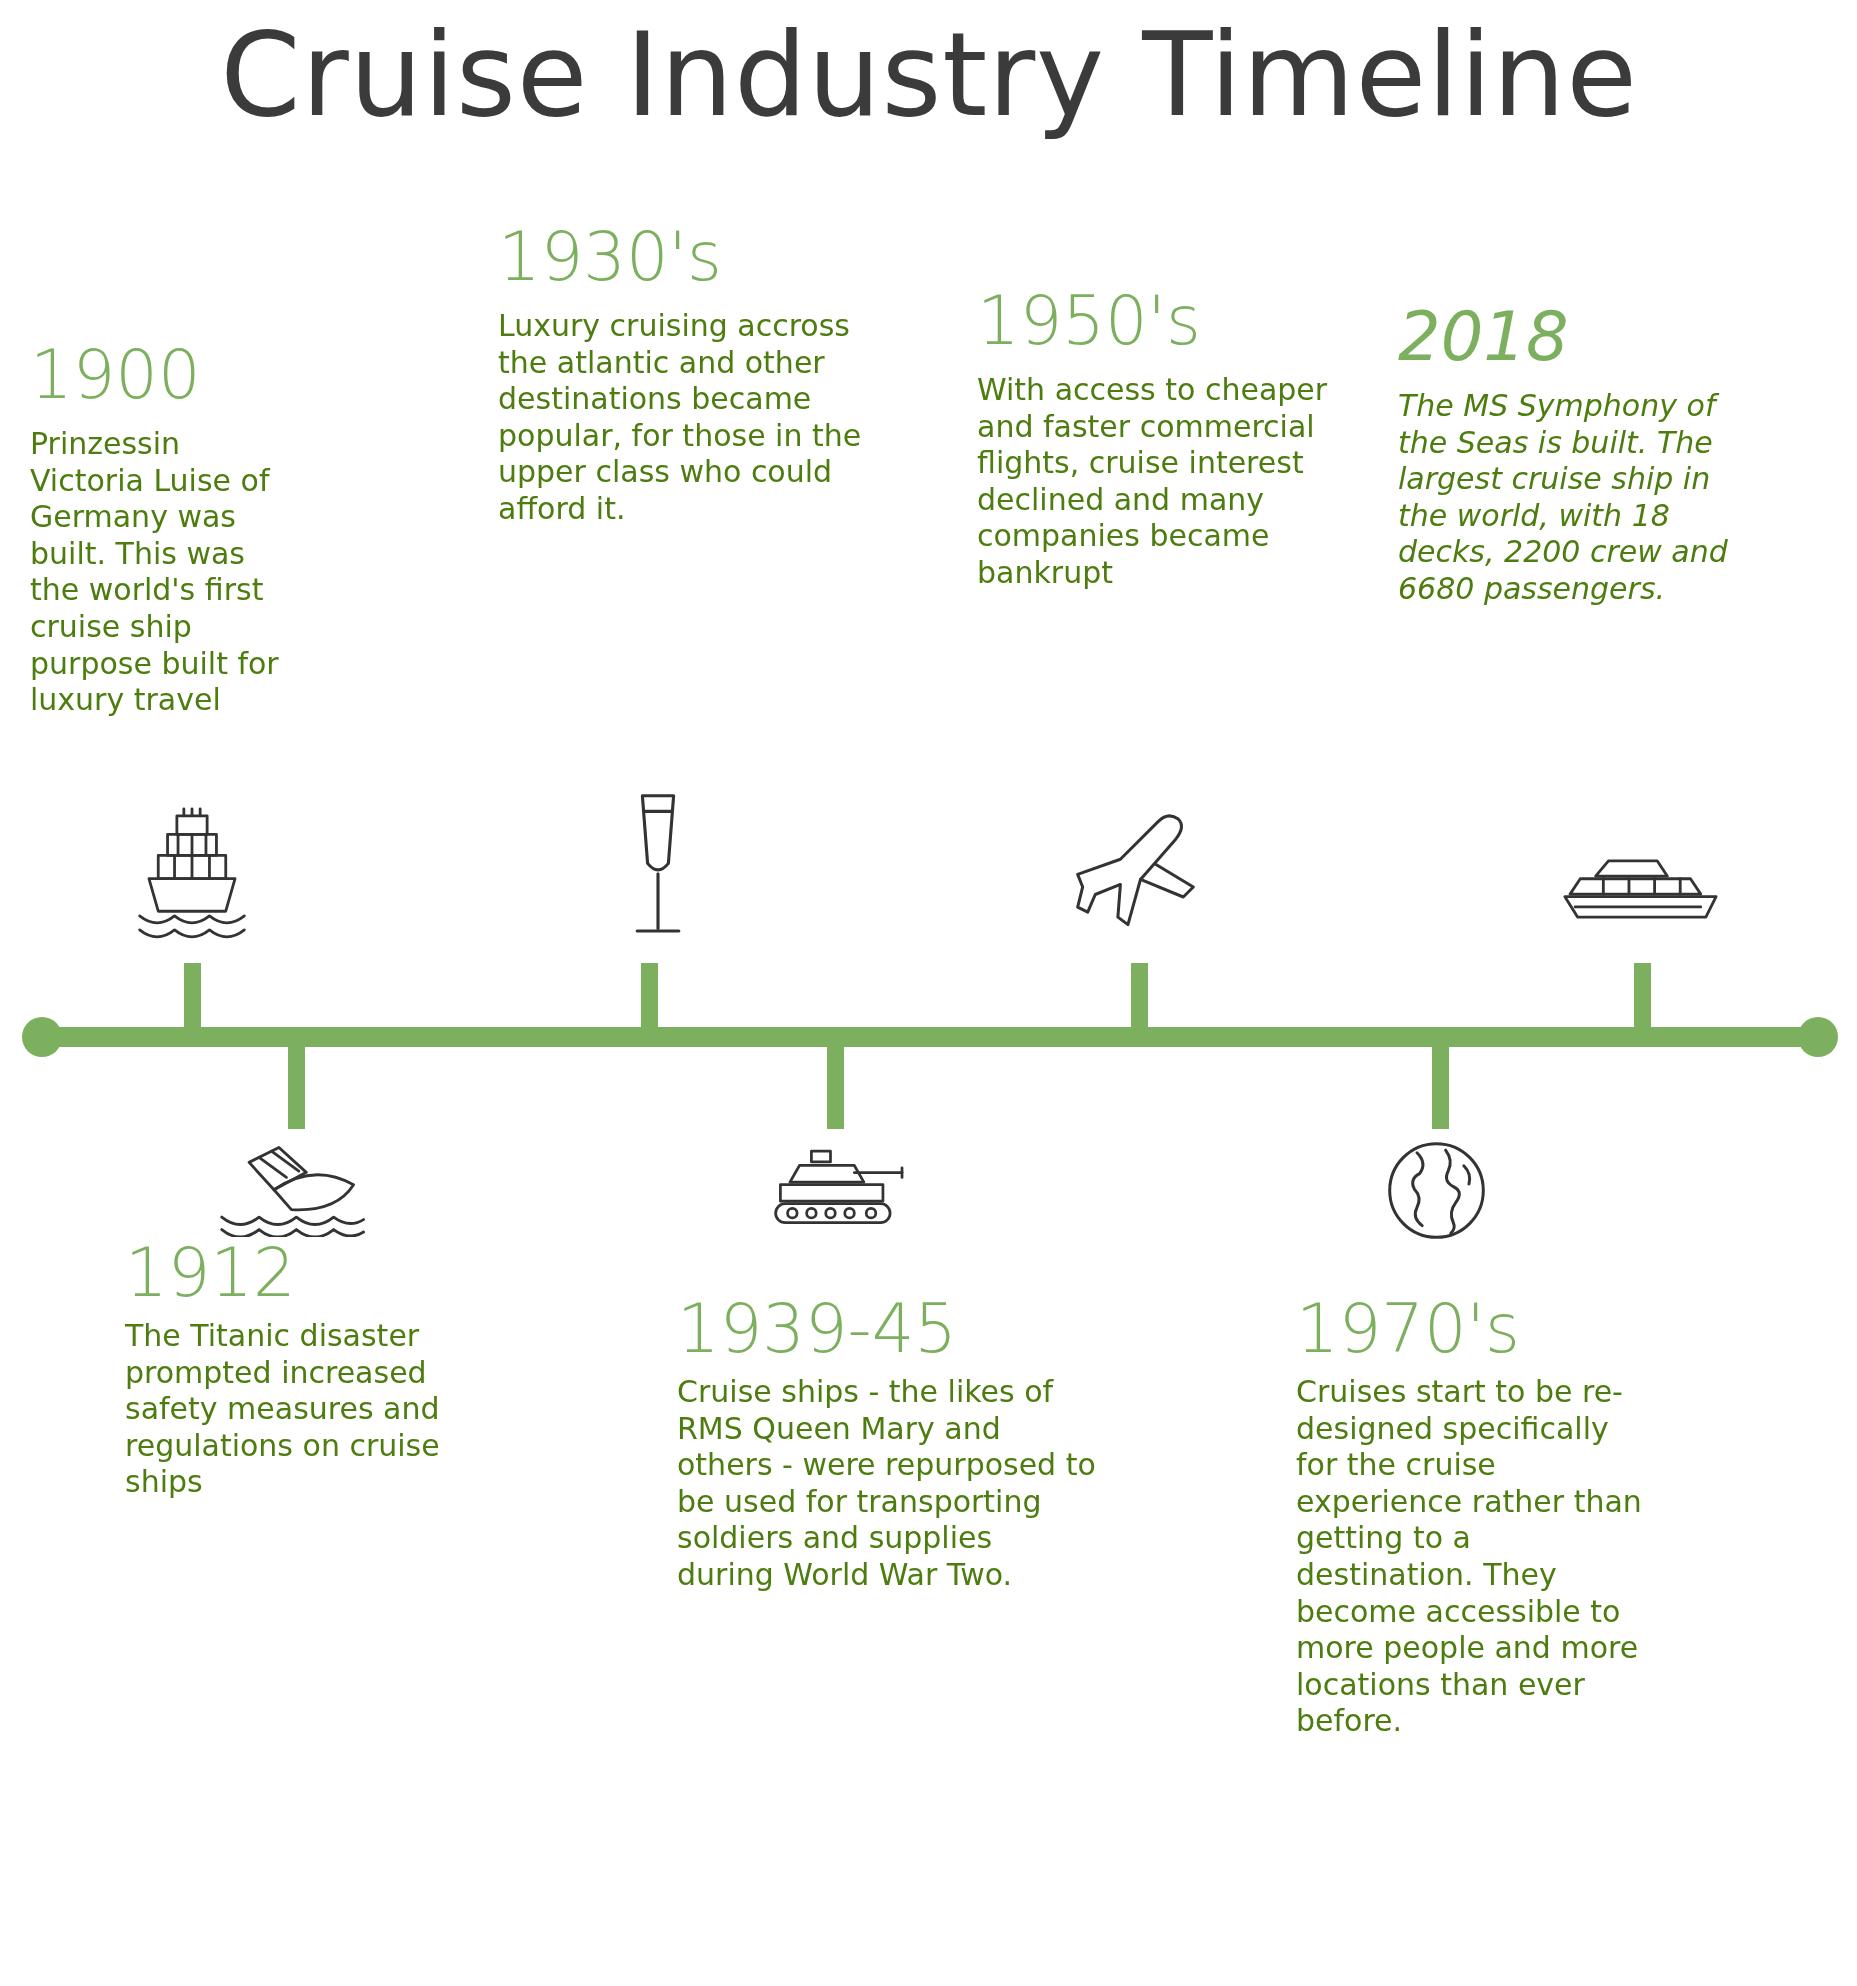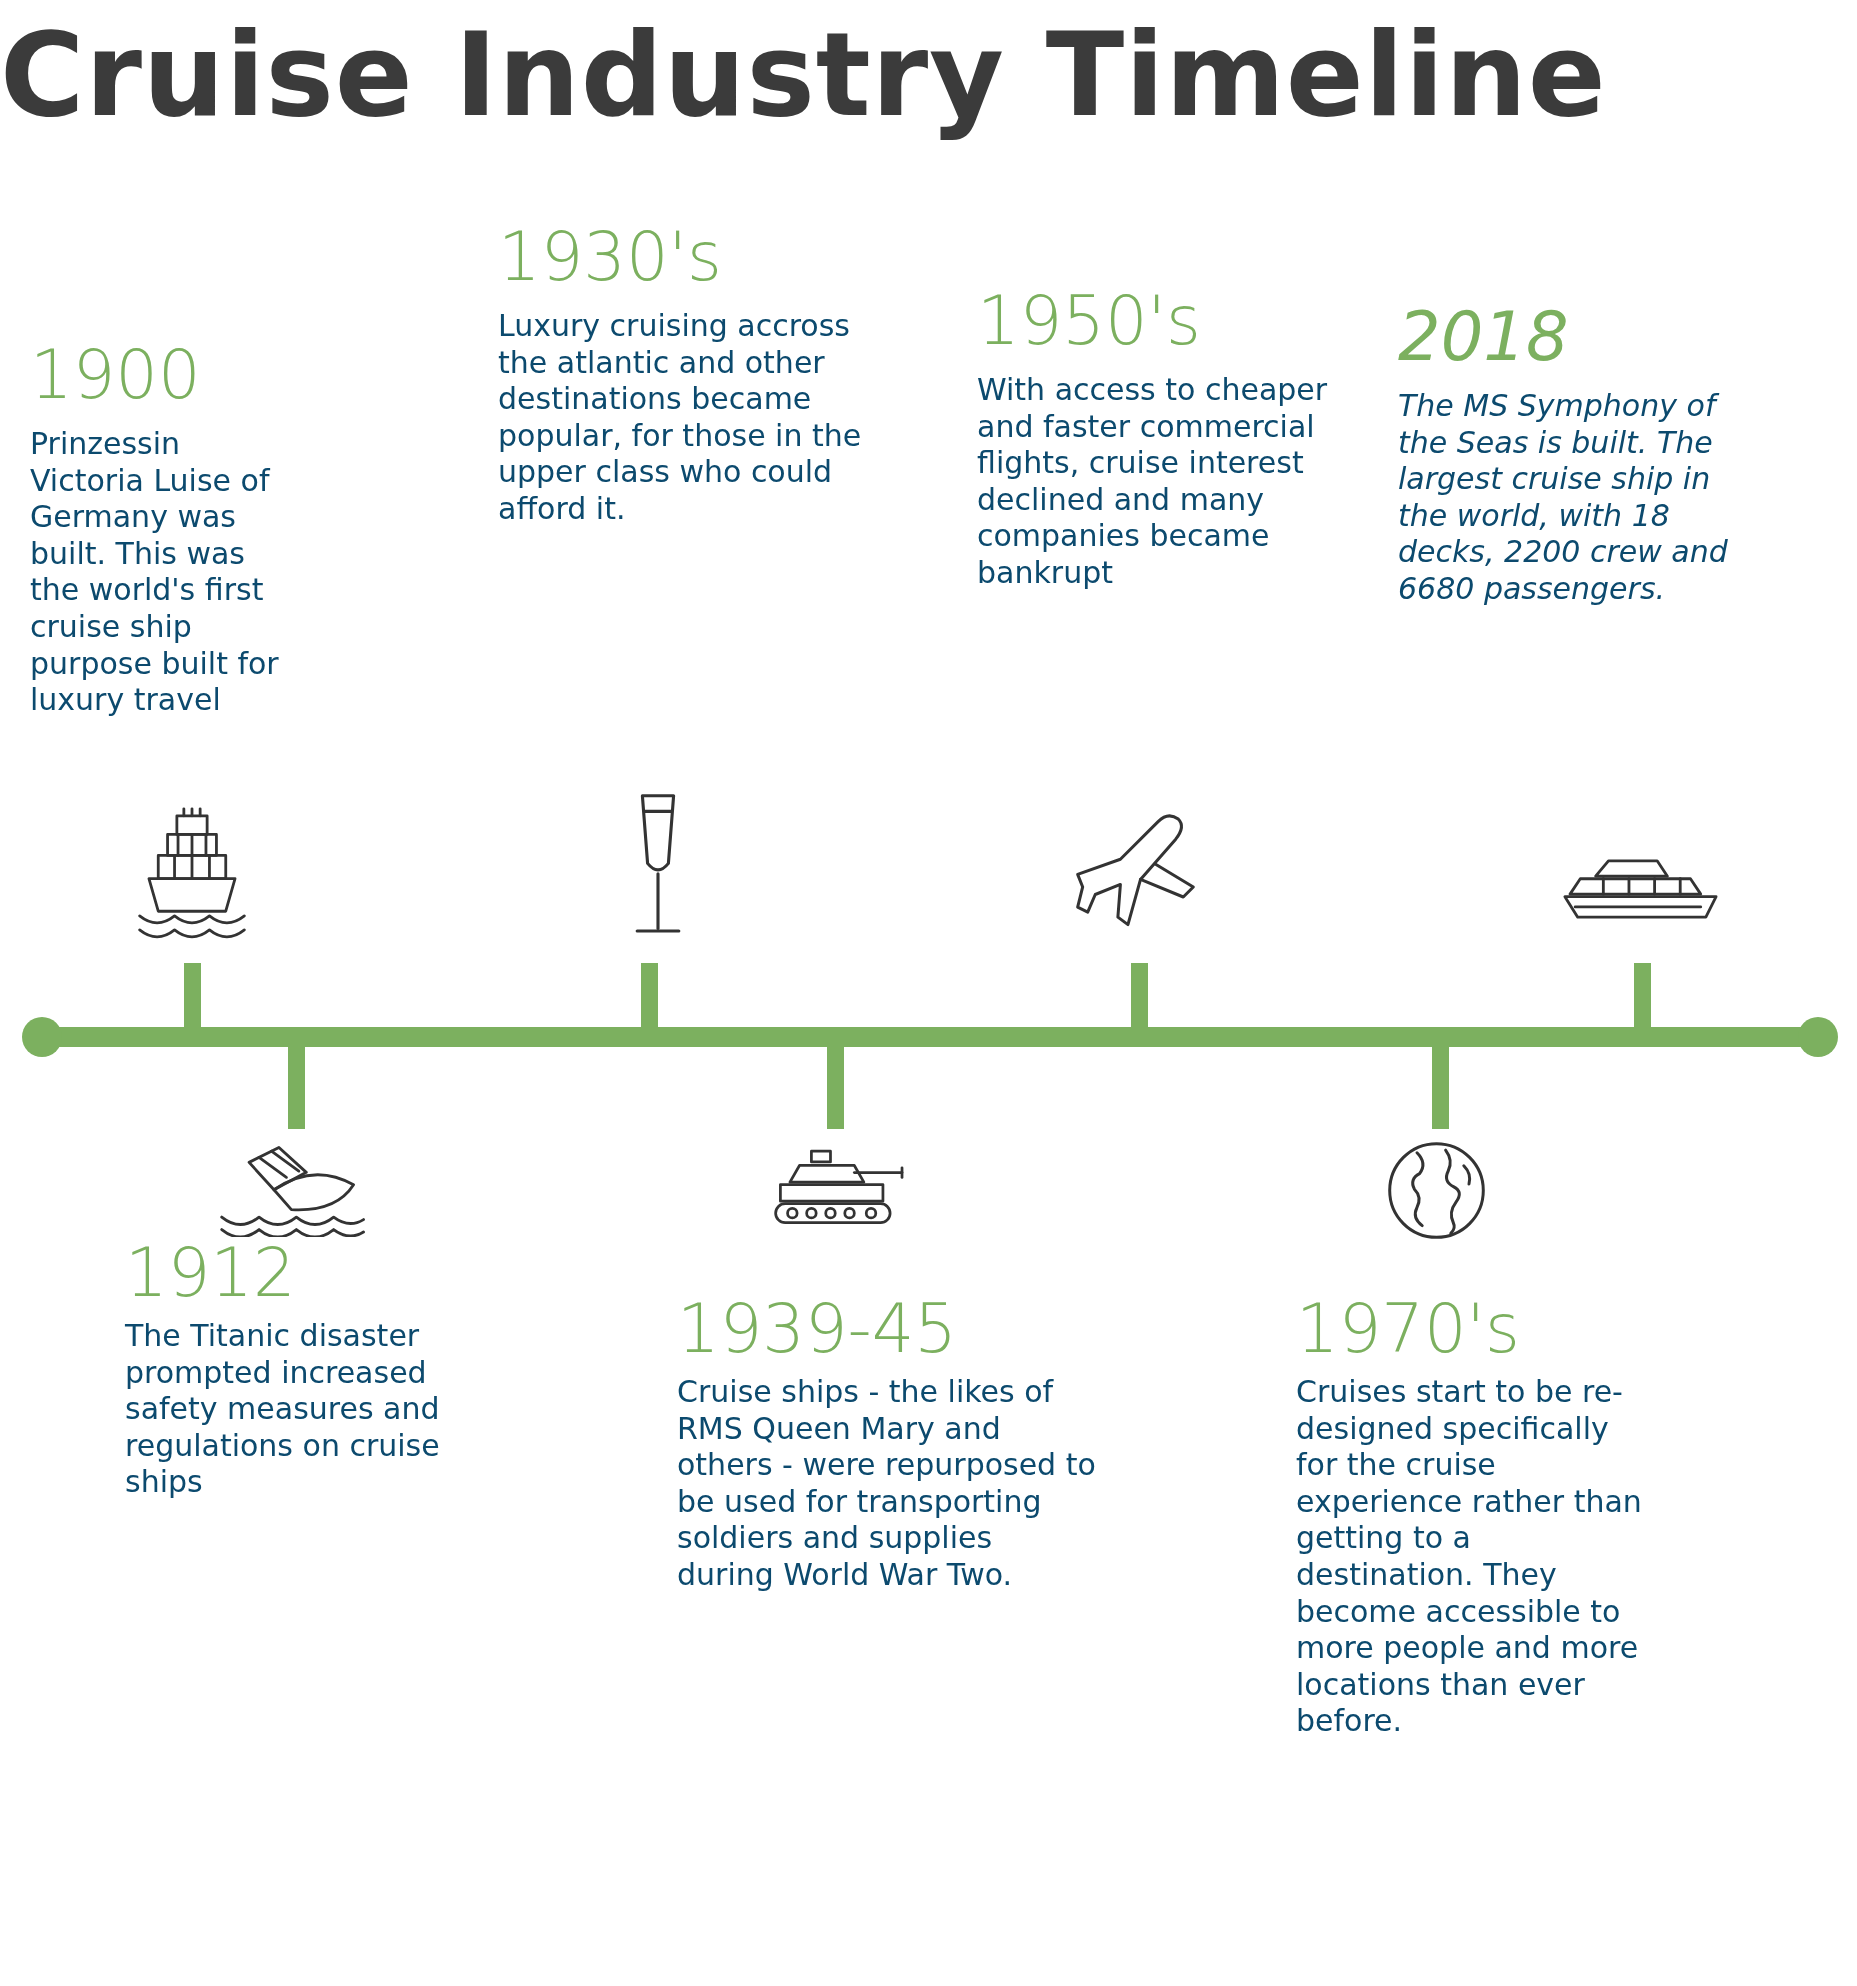--- a/index.html
+++ b/index.html
@@ -14,23 +14,23 @@
     color: #3a3a3a;
     position: relative;
     overflow: hidden;
   }
 
   .page-title {
     position: absolute;
     top: 7.8px;
     left: 0;
     width: 1858px;
-    text-align: left;
+    text-align: center;
     font-size: 115px;
-    font-weight: 700;
+    font-weight: 400;
     letter-spacing: 0.8px;
     color: #3b3b3b;
     font-family: "DejaVu Sans", sans-serif;
   }
 
   
   .axis {
     position: absolute;
     left: 31px;
     top: 1027px;
@@ -66,21 +66,21 @@
     color: #7cb05f;
     font-weight: 300;
     font-size: 67px;
     line-height: 1;
     font-family: "DejaVu Sans", sans-serif;
     white-space: nowrap;
   }
   .desc {
     font-size: 30px;
     line-height: 1.22;
-    color: #0c4a6e;
+    color: #4d7c0f;
     margin-top: 17px;
     font-family: "DejaVu Sans", sans-serif;
   }
 
   .icon {
     position: absolute;
     color: #333;
   }
   .icon svg { display: block; }
 

